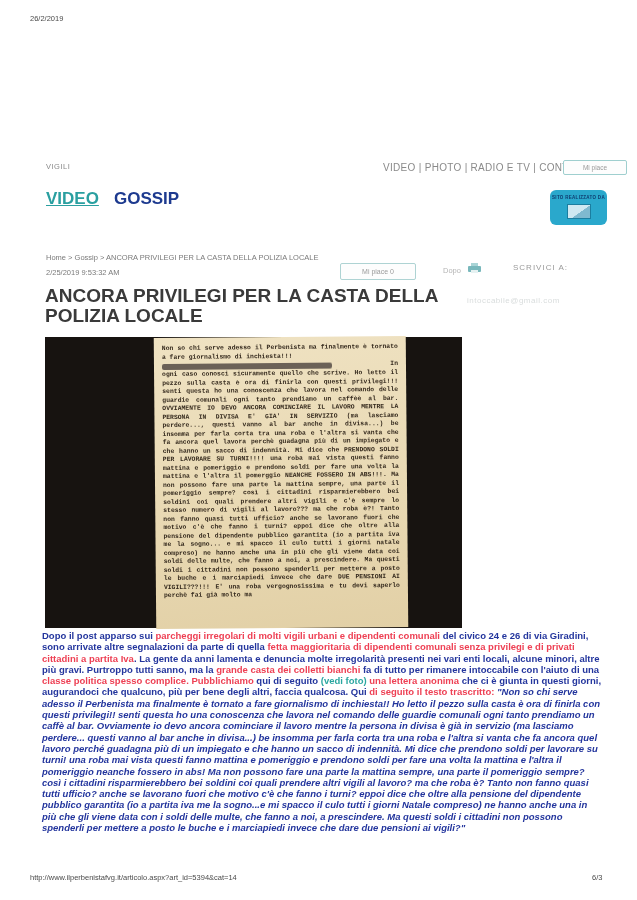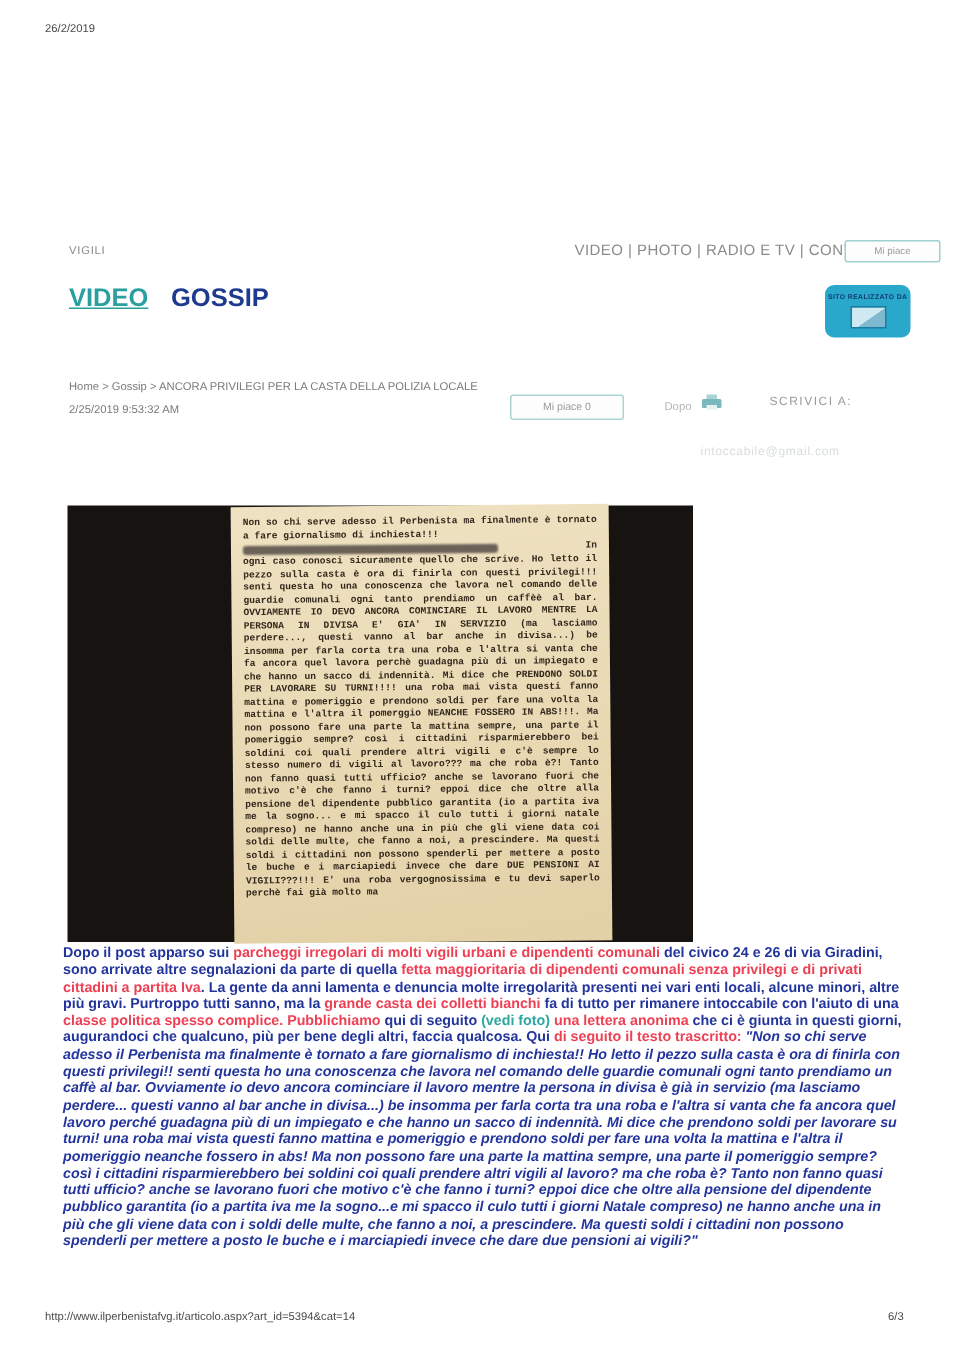--- a/index.html
+++ b/index.html
@@ -98,20 +98,21 @@
   <div class="abs" id="tweet">Dopo</div>
   <div class="abs" id="print-icon">
     <div class="printer-paper"></div>
     <div class="printer-body"></div>
     <div class="printer-tray"></div>
   </div>
 
   <div class="abs" id="scrivici">SCRIVICI A:</div>
   <div class="abs" id="email">intoccabile@gmail.com</div>
 
+  <div class="abs" id="article-title">ANCORA PRIVILEGI PER LA CASTA DELLA POLIZIA LOCALE</div>
 
   <div class="abs" id="letter-photo">
     <div id="letter-paper">
       <div class="letter-text">Non so chi serve adesso il Perbenista ma finalmente è tornato a fare giornalismo di inchiesta!!!</div>
       <div id="redact-row">
         <div id="redact-bar"></div>
         <span class="letter-text" id="redact-in">In</span>
       </div>
       <div class="letter-text">ogni caso conosci sicuramente quello che scrive. Ho letto il pezzo sulla casta è ora di finirla con questi privilegi!!! senti questa ho una conoscenza che lavora nel comando delle guardie comunali ogni tanto prendiamo un caffèè al bar. OVVIAMENTE IO DEVO ANCORA COMINCIARE IL LAVORO MENTRE LA PERSONA IN DIVISA E' GIA' IN SERVIZIO (ma lasciamo perdere..., questi vanno al bar anche in divisa...) be insomma per farla corta tra una roba e l'altra si vanta che fa ancora quel lavora perchè guadagna più di un impiegato e che hanno un sacco di indennità. Mi dice che PRENDONO SOLDI PER LAVORARE SU TURNI!!!! una roba mai vista questi fanno mattina e pomeriggio e prendono soldi per fare una volta la mattina e l'altra il pomerggio NEANCHE FOSSERO IN ABS!!!. Ma non possono fare una parte la mattina sempre, una parte il pomeriggio sempre? così i cittadini risparmierebbero bei soldini coi quali prendere altri vigili e c'è sempre lo stesso numero di vigili al lavoro??? ma che roba è?! Tanto non fanno quasi tutti ufficio? anche se lavorano fuori che motivo c'è che fanno i turni? eppoi dice che oltre alla pensione del dipendente pubblico garantita (io a partita iva me la sogno... e mi spacco il culo tutti i giorni natale compreso) ne hanno anche una in più che gli viene data coi soldi delle multe, che fanno a noi, a prescindere. Ma questi soldi i cittadini non possono spenderli per mettere a posto le buche e i marciapiedi invece che dare DUE PENSIONI AI VIGILI???!!! E' una roba vergognosissima e tu devi saperlo perchè fai già molto ma</div>
     </div>

